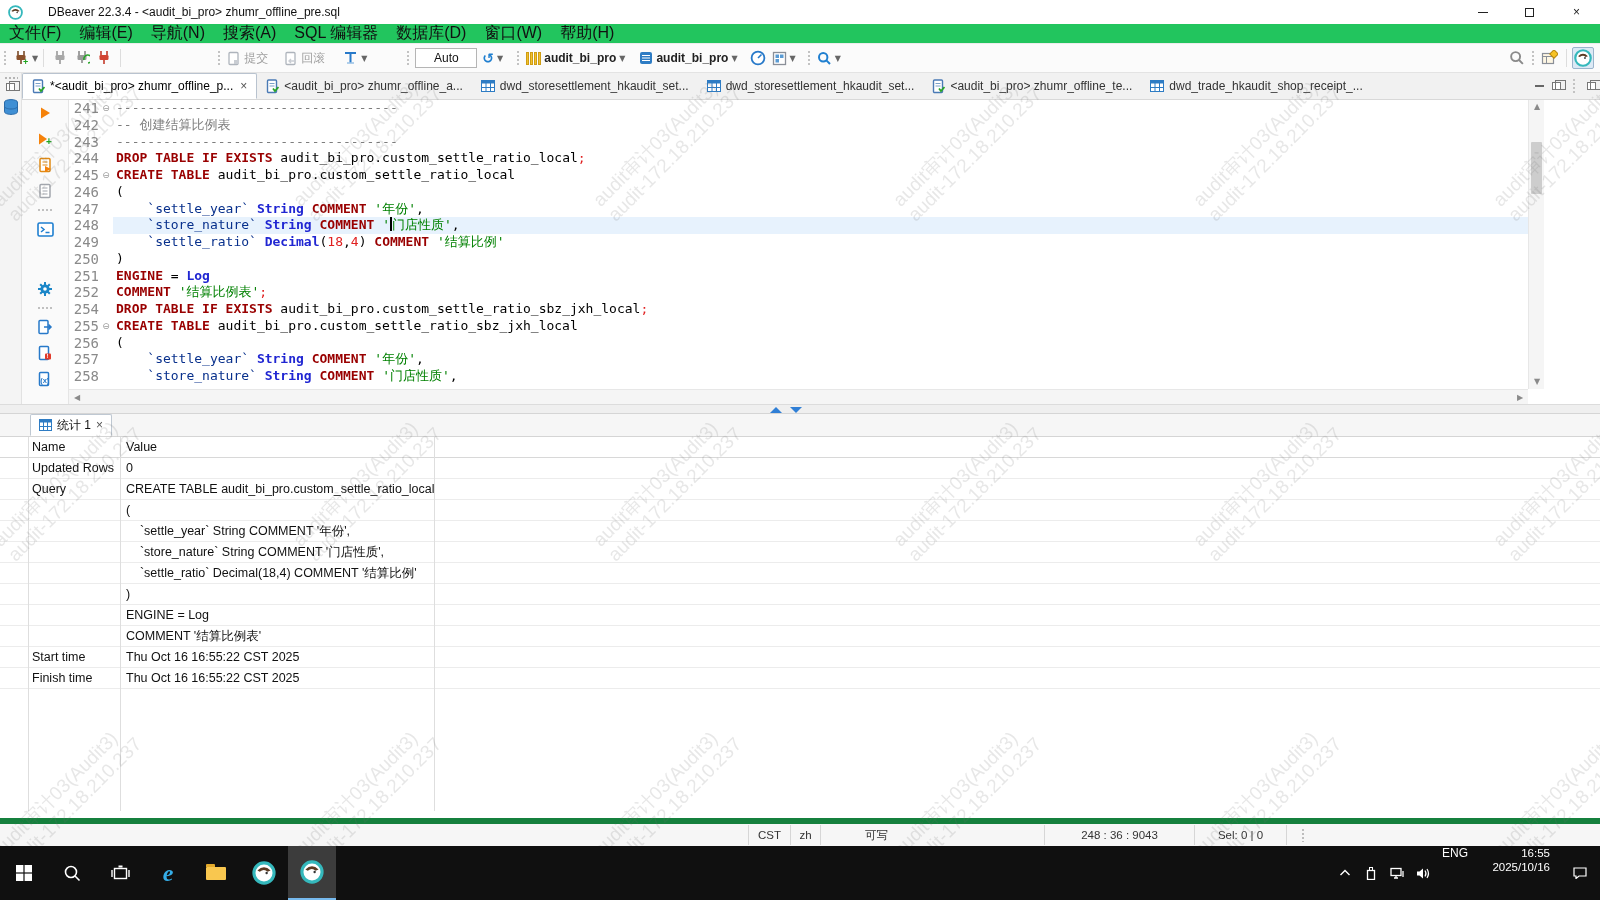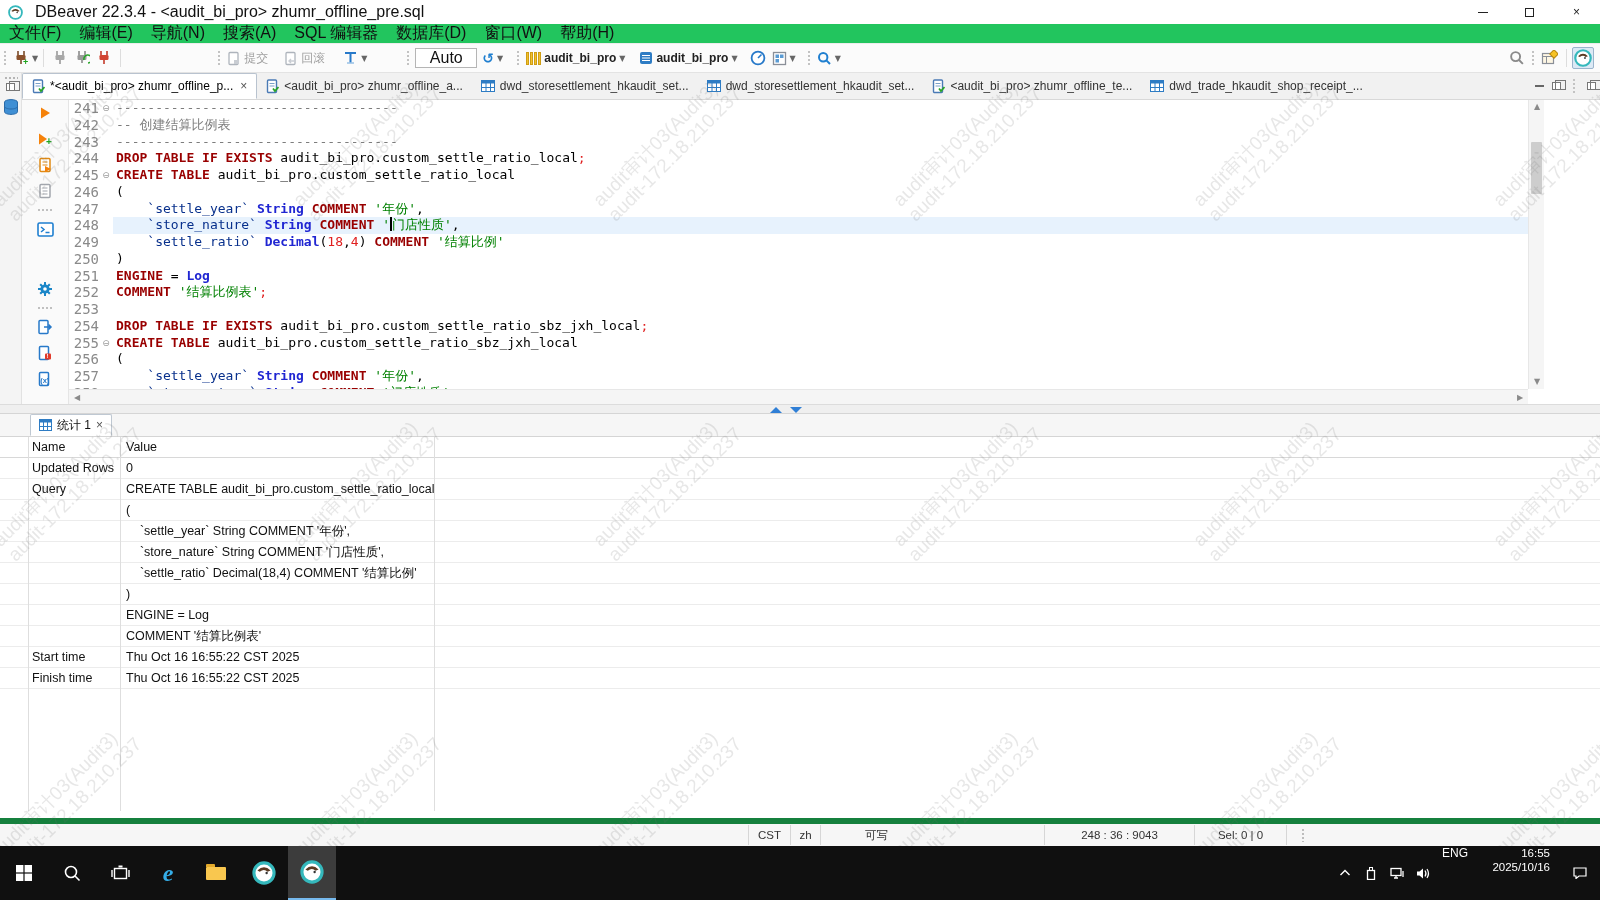--- a/index.html
+++ b/index.html
@@ -1,35 +1,35 @@
 <!DOCTYPE html>
 <html><head>
 <meta charset="utf-8">
 <style>
 *{margin:0;padding:0;box-sizing:border-box}
 html,body{width:1600px;height:900px;overflow:hidden}
 body{font-family:"Liberation Sans",sans-serif;background:#fff;position:relative;color:#111}
 
 .titlebar{position:absolute;left:0;top:0;right:0;height:24px;background:#fff;display:flex;align-items:center;padding-left:8px}
-.title-text{font-size:16px;margin-left:12px;color:#111}
+.title-text{font-size:12px;margin-left:25px;color:#111}
 .win-controls{margin-left:auto;display:flex;height:24px}
 .win-btn{width:47px;height:24px;display:flex;align-items:center;justify-content:center;font-size:12px;color:#222}
 .min-glyph{display:inline-block;width:10px;border-top:1px solid #222}
 .max-glyph{display:inline-block;width:9px;height:9px;border:1px solid #222}
 
 .menubar{position:absolute;left:0;top:24px;right:0;height:19px;background:#22c55e;display:flex;align-items:center;font-size:16px}
 .menu-item{padding:0 9px;white-space:nowrap}
 
 .toolbar{position:absolute;left:0;top:43px;right:0;height:30px;background:#fbfbfb;border-top:1px solid #ececec;border-bottom:1px solid #e3e3e3;display:flex;align-items:center;font-size:12px}
 .thandle{width:4px;height:16px;margin:0 3px;background-image:radial-gradient(#c3c3c3 1px,transparent 1.2px);background-size:4px 4px}
 .tsep{width:1px;height:18px;background:#ddd;margin:0 5px}
 .tbtn{display:flex;align-items:center;gap:3px;padding:2px 3px;border-radius:2px}
 .caret-down{font-size:8px;color:#666;font-family:"DejaVu Sans",sans-serif}
 .lbl-gray{color:#a0a0a0}
-.combo{width:62px;height:20px;border:1px solid #b5b5b5;background:#fff;display:flex;align-items:center;justify-content:center;font-size:16px;margin:0 2px}
+.combo{width:62px;height:20px;border:1px solid #b5b5b5;background:#fff;display:flex;align-items:center;justify-content:center;font-size:12px;margin:0 2px}
 .bold-lbl{font-weight:bold;color:#222}
 .bars{display:flex;gap:1px;align-items:flex-end;height:13px}
 .bars i{display:block;width:3px;background:#f2c12e;border:0.5px solid #cf9d14}
 .histo{color:#1f7fd0;font-weight:bold;font-size:14px;font-family:"DejaVu Sans",sans-serif}
 .logo-btn{border:1px solid #9bb4cc;background:#dce9f5;border-radius:2px;padding:1px}
 
 .left-strip{position:absolute;left:0;top:73px;width:22px;bottom:82px;background:#f4f4f4;border-right:1px solid #e2e2e2}
 .strip-dots{width:14px;height:5px;margin:3px auto 2px;background-image:radial-gradient(#b5b5b5 1px,transparent 1.2px);background-size:4px 4px}
 .ico-restore{display:block;width:9px;height:8px;border:1px solid #777;margin:2px auto;position:relative;background:#fff}
 .ico-restore:after{content:"";position:absolute;left:2px;top:-3px;width:9px;height:8px;border:1px solid #777}
@@ -431,21 +431,20 @@
     <div class="code-line"><span class="ln">243</span><span class="fold"></span><span class="codetxt"><span class="tok-com">------------------------------------</span></span></div>
     <div class="code-line"><span class="ln">244</span><span class="fold"></span><span class="codetxt"><span class="tok-kw">DROP TABLE IF EXISTS</span><span class="tok-pl"> audit_bi_pro.custom_settle_ratio_local</span><span class="tok-dl">;</span></span></div>
     <div class="code-line"><span class="ln">245</span><span class="fold">⊖</span><span class="codetxt"><span class="tok-kw">CREATE TABLE</span><span class="tok-pl"> audit_bi_pro.custom_settle_ratio_local</span></span></div>
     <div class="code-line"><span class="ln">246</span><span class="fold"></span><span class="codetxt"><span class="tok-pl">(</span></span></div>
     <div class="code-line"><span class="ln">247</span><span class="fold"></span><span class="codetxt"><span class="tok-pl">    </span><span class="tok-q">`settle_year`</span><span class="tok-pl"> </span><span class="tok-ty">String</span><span class="tok-pl"> </span><span class="tok-kw">COMMENT</span><span class="tok-pl"> </span><span class="tok-st">'年份'</span><span class="tok-pl">,</span></span></div>
     <div class="code-line current"><span class="ln">248</span><span class="fold"></span><span class="codetxt"><span class="tok-pl">    </span><span class="tok-q">`store_nature`</span><span class="tok-pl"> </span><span class="tok-ty">String</span><span class="tok-pl"> </span><span class="tok-kw">COMMENT</span><span class="tok-pl"> </span><span class="tok-st">'</span><span class="caret-i"></span><span class="tok-st">门店性质'</span><span class="tok-pl">,</span></span></div>
     <div class="code-line"><span class="ln">249</span><span class="fold"></span><span class="codetxt"><span class="tok-pl">    </span><span class="tok-q">`settle_ratio`</span><span class="tok-pl"> </span><span class="tok-ty">Decimal</span><span class="tok-pl">(</span><span class="tok-nu">18</span><span class="tok-pl">,</span><span class="tok-nu">4</span><span class="tok-pl">) </span><span class="tok-kw">COMMENT</span><span class="tok-pl"> </span><span class="tok-st">'结算比例'</span></span></div>
     <div class="code-line"><span class="ln">250</span><span class="fold"></span><span class="codetxt"><span class="tok-pl">)</span></span></div>
     <div class="code-line"><span class="ln">251</span><span class="fold"></span><span class="codetxt"><span class="tok-kw">ENGINE</span><span class="tok-pl"> = </span><span class="tok-ty">Log</span></span></div>
     <div class="code-line"><span class="ln">252</span><span class="fold"></span><span class="codetxt"><span class="tok-kw">COMMENT</span><span class="tok-pl"> </span><span class="tok-st">'结算比例表'</span><span class="tok-dl">;</span></span></div>
-    <div class="code-line"><span class="ln">253</span><span class="fold"></span><span class="codetxt"></span></div>
     <div class="code-line"><span class="ln">254</span><span class="fold"></span><span class="codetxt"><span class="tok-kw">DROP TABLE IF EXISTS</span><span class="tok-pl"> audit_bi_pro.custom_settle_ratio_sbz_jxh_local</span><span class="tok-dl">;</span></span></div>
     <div class="code-line"><span class="ln">255</span><span class="fold">⊖</span><span class="codetxt"><span class="tok-kw">CREATE TABLE</span><span class="tok-pl"> audit_bi_pro.custom_settle_ratio_sbz_jxh_local</span></span></div>
     <div class="code-line"><span class="ln">256</span><span class="fold"></span><span class="codetxt"><span class="tok-pl">(</span></span></div>
     <div class="code-line"><span class="ln">257</span><span class="fold"></span><span class="codetxt"><span class="tok-pl">    </span><span class="tok-q">`settle_year`</span><span class="tok-pl"> </span><span class="tok-ty">String</span><span class="tok-pl"> </span><span class="tok-kw">COMMENT</span><span class="tok-pl"> </span><span class="tok-st">'年份'</span><span class="tok-pl">,</span></span></div>
     <div class="code-line"><span class="ln">258</span><span class="fold"></span><span class="codetxt"><span class="tok-pl">    </span><span class="tok-q">`store_nature`</span><span class="tok-pl"> </span><span class="tok-ty">String</span><span class="tok-pl"> </span><span class="tok-kw">COMMENT</span><span class="tok-pl"> </span><span class="tok-st">'门店性质'</span><span class="tok-pl">,</span></span></div>
   </div>
 <div class="right-margin"></div>
 <div class="editor-vscroll">
   <span class="scroll-arrow" style="top:0">▲</span>
   <span class="vthumb"></span>

